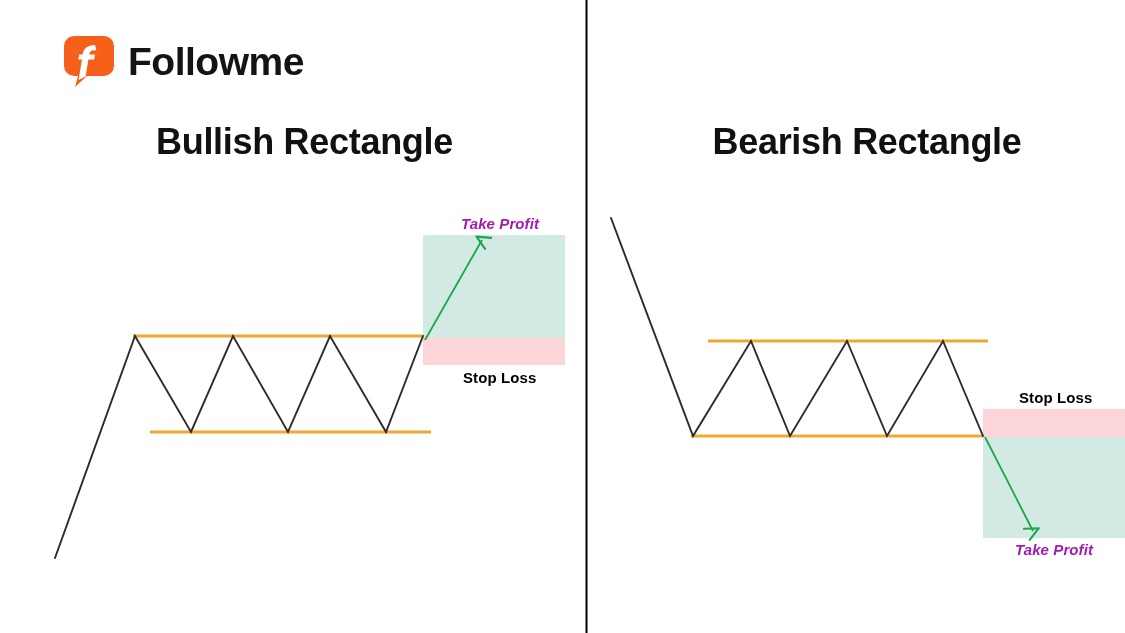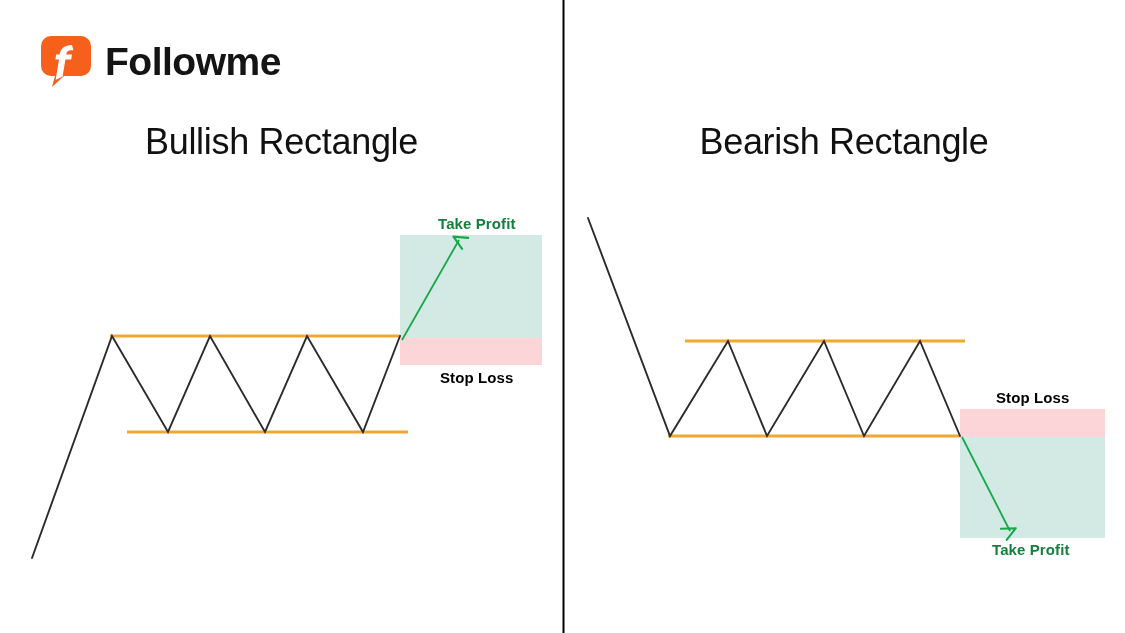--- a/index.html
+++ b/index.html
@@ -13,20 +13,21 @@
     height: 633px;
     font-family: "Liberation Sans", sans-serif;
     overflow: hidden;
     position: relative;
   }
   .canvas {
     position: absolute;
     inset: 0;
     width: 894px;
     height: 633px;
+    margin-left: 23px;
   }
   
   .logo {
     position: absolute;
     left: 38px;
     top: 33px;
     display: flex;
     align-items: center;
     gap: 11px;
   }
@@ -42,21 +43,21 @@
     color: #141414;
     letter-spacing: -0.5px;
     line-height: 1;
     white-space: nowrap;
   }
   
   .panel-title {
     position: absolute;
     top: 121px;
     font-size: 36px;
-    font-weight: normal;
+    font-weight: bold;
     color: #111111;
     letter-spacing: -0.3px;
     white-space: nowrap;
     text-align: center;
   }
   #title-bullish { left: 0; width: 563px; }
   #title-bearish { left: 563px; width: 562px; }
 
   
   .chart-svg {
@@ -67,21 +68,21 @@
     height: 633px;
     overflow: visible;
   }
   .zone-label {
     position: absolute;
     font-size: 15px;
     font-weight: bold;
     white-space: nowrap;
     letter-spacing: 0.1px;
   }
-  .tp-label { color: #15803d; }
+  .tp-label { color: #a21caf; font-style: italic; }
   .sl-label { color: #000000; }
 </style>
 </head>
 <body>
 
 <div class="canvas">
 
   <div class="logo">
     <div class="logo-mark">
       <svg width="56" height="56" viewBox="0 0 56 56">

